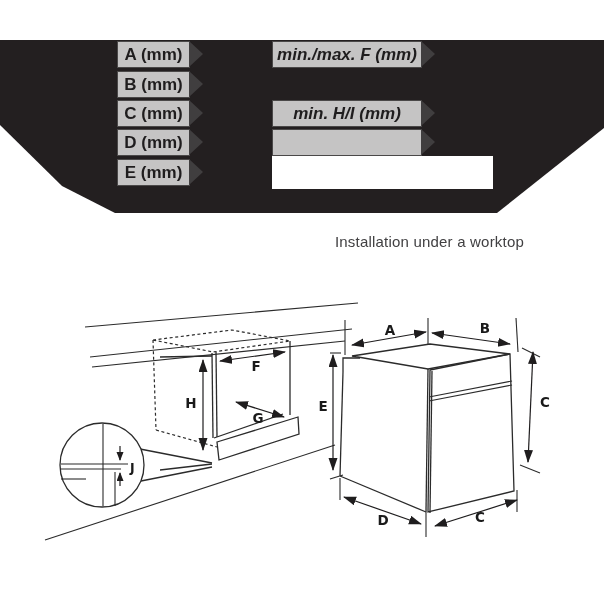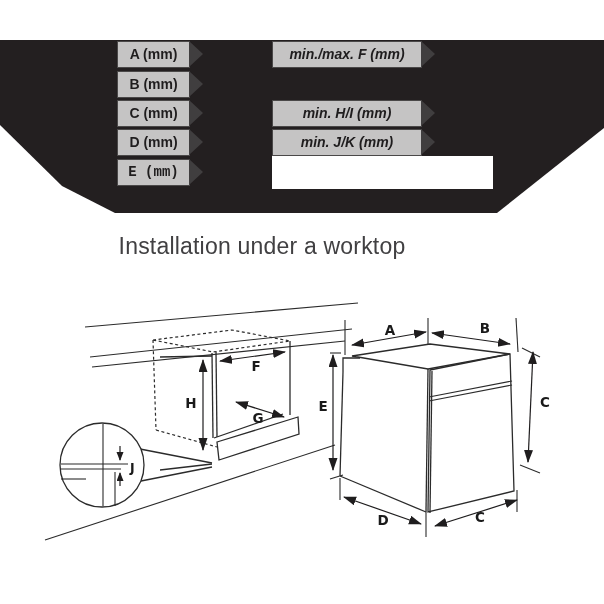--- a/index.html
+++ b/index.html
@@ -10,35 +10,35 @@
   body{
     width:604px;height:604px;position:relative;overflow:hidden;
     background:var(--page_bg);
     font-family:"Liberation Sans","DejaVu Sans",sans-serif;
   }
   .banner{position:absolute;left:0;top:0;width:604px;height:214px;}
   .banner-bg{position:absolute;left:0;top:0;width:604px;height:214px;display:block;}
   .spec-box{
     position:absolute;height:27px;box-sizing:border-box;
     background:var(--box_gray);border:1px solid #4a4848;
-    color:var(--box_text);font-weight:bold;font-size:14px;line-height:25px;
+    color:var(--box_text);font-weight:bold;font-size:17px;line-height:25px;
     text-align:center;white-space:nowrap;
   }
   .spec-box .chev{
     position:absolute;right:-14px;top:-1px;width:0;height:0;
     border-top:13.5px solid transparent;border-bottom:13.5px solid transparent;
     border-left:14px solid var(--chevron_gray);
   }
   .colL{left:117px;width:73px;}
   .colR{left:272px;width:150px;font-style:italic;}
-  .r0{top:41px;} .r1{top:71px;} .r2{top:100px;} .r3{top:129px;} .r4{top:159px;font-family:Liberation Mono, monospace;}
+  .r0{top:41px;} .r1{top:71px;} .r2{top:100px;} .r3{top:129px;} .r4{top:159px;}
   .value-box{position:absolute;left:272px;top:156px;width:221px;height:33px;background:#ffffff;}
   .page-title{
-    position:absolute;left:0;top:233px;width:524px;text-align:center;
-    font-size:23px;letter-spacing:0.2px;color:var(--title_text);
+    position:absolute;left:0;top:233px;width:524px;text-align:right;
+    font-size:15px;letter-spacing:0.2px;color:var(--title_text);
   }
   svg .ln{stroke:var(--line_color);stroke-width:1.3;fill:none;}
   svg .thin{stroke-width:1.1;}
   svg .dash{stroke-dasharray:3,2.6;stroke-width:1.2;}
   svg .dim{stroke:#1f1d1e;stroke-width:1.2;fill:none;}
   svg .fillw{fill:#ffffff;}
   svg text{
     font-family:"DejaVu Sans","Liberation Sans",sans-serif;
     font-weight:bold;font-size:13.5px;fill:#1a1a1a;text-anchor:middle;
   }
@@ -77,21 +77,20 @@
 
   <div class="spec-box colR r0">
     <span>min./max. F (mm)</span>
     <i class="chev"></i>
   </div>
   <div class="spec-box colR r2">
     <span>min. H/I (mm)</span>
     <i class="chev"></i>
   </div>
   <div class="spec-box colR r3">
-    <span>min. J/K (mm)</span>
     <i class="chev"></i>
   </div>
 
   <div class="value-box"></div>
 </div>
 
 <div class="page-title">Installation under a worktop</div>
 
 <svg id="svgL" class="diagram" width="320" height="280" viewBox="0 0 320 280">
   <defs>

